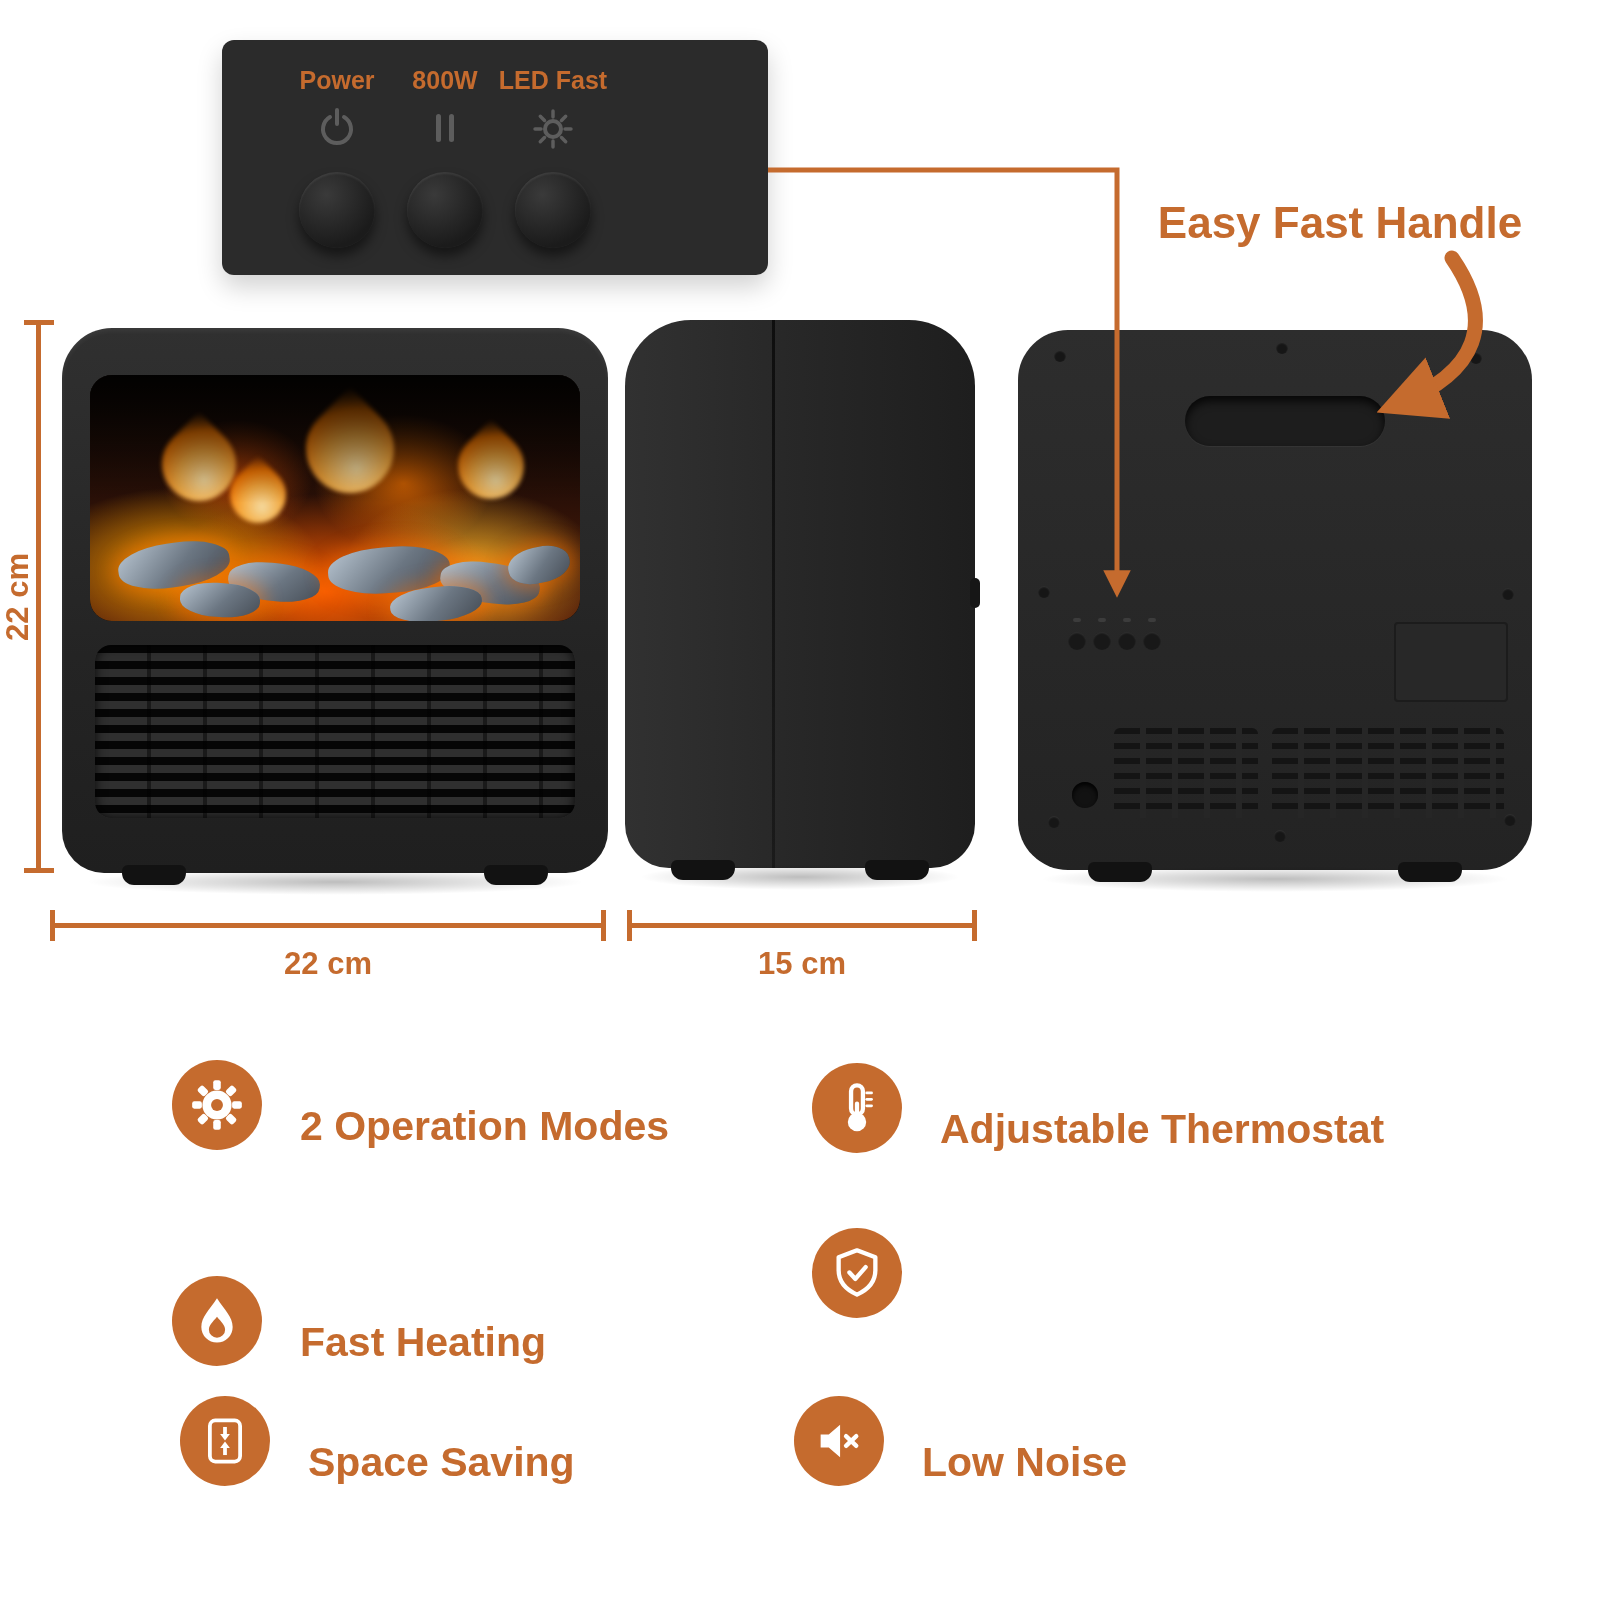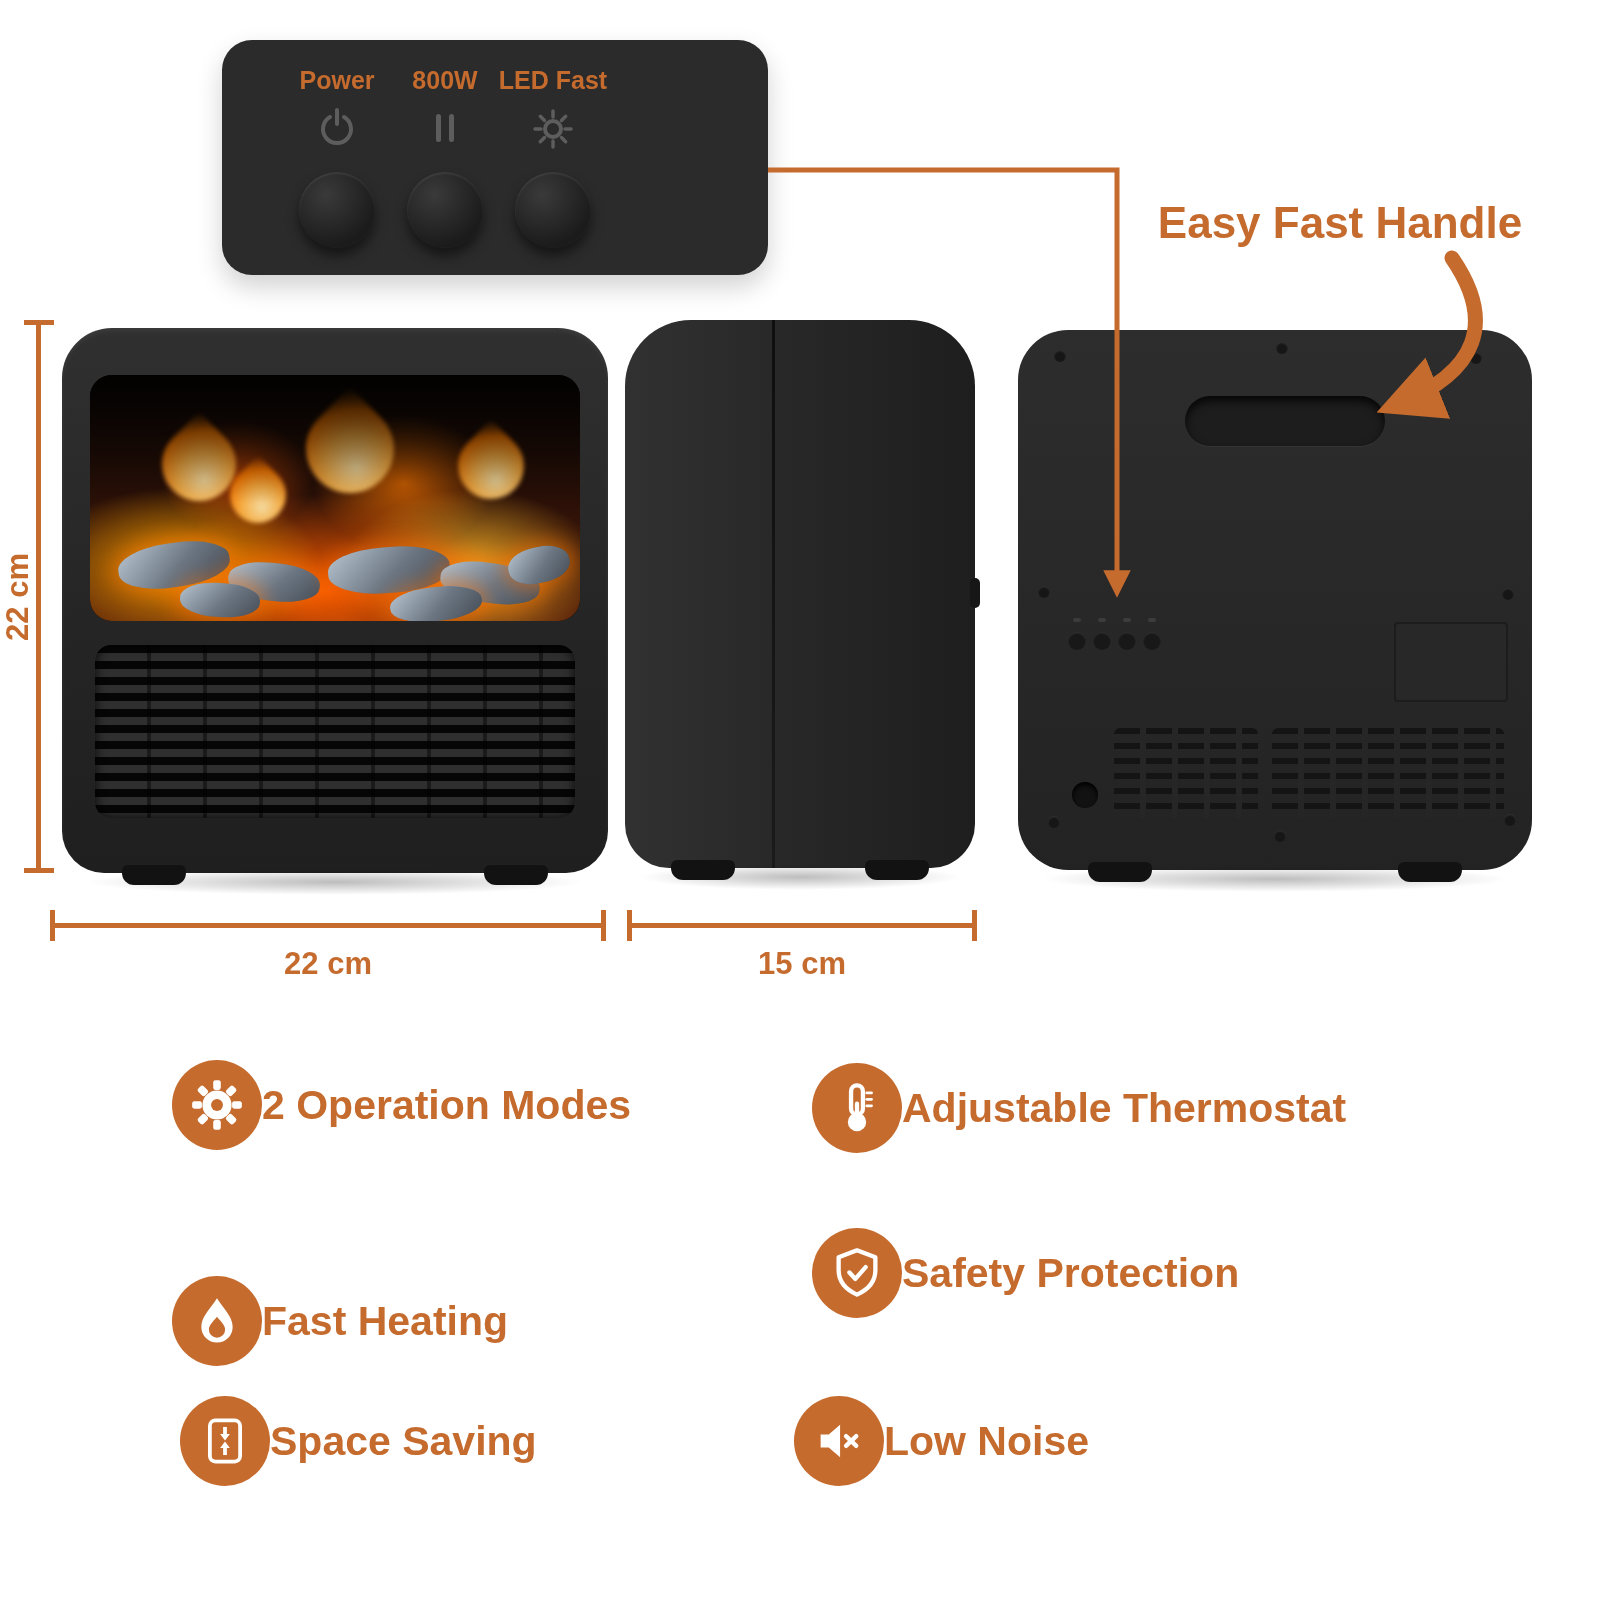--- a/index.html
+++ b/index.html
@@ -10,21 +10,21 @@
     font-family: "Liberation Sans", sans-serif;
     overflow: hidden;
   }
 
   
   .overlay { position: absolute; left: 0; top: 0; z-index: 6; pointer-events: none; }
 
   
   .control-panel {
     position: absolute; left: 222px; top: 40px; width: 546px; height: 235px;
-    background: #2b2b2b; border-radius: 30px; z-index: 2;
+    background: #2b2b2b; border-radius: 12px; z-index: 2;
     display: flex; padding: 26px 0 0 61px;
     box-shadow: 0 12px 26px rgba(0,0,0,.18);
   }
   .cp-col { width: 108px; display: flex; flex-direction: column; align-items: center; }
   .cp-label { color: #c56b2e; font-weight: bold; font-size: 25px; white-space: nowrap; height: 34px; }
   .cp-icon { height: 58px; display: flex; align-items: center; justify-content: center; }
   .cp-knob {
     width: 76px; height: 76px; border-radius: 50%; margin-top: 14px;
     background: radial-gradient(circle at 36% 30%, #3a3a3a, #1b1b1b 72%);
     box-shadow: 0 8px 12px rgba(0,0,0,.5), inset 0 2px 2px rgba(255,255,255,.08);
@@ -130,21 +130,21 @@
   .line-h { position: absolute; left: 0; right: 0; top: 13px; height: 5px; background: #c56b2e; }
   .cap-l { position: absolute; left: 0; top: 0; width: 5px; height: 31px; background: #c56b2e; }
   .cap-r { position: absolute; right: 0; top: 0; width: 5px; height: 31px; background: #c56b2e; }
   .dim-label-h { position: absolute; top: 36px; width: 100%; text-align: center; font-size: 31px; }
 
   
   .handle-callout { position: absolute; left: 1130px; top: 198px; width: 420px; z-index: 4;
     text-align: center; font-size: 44px; font-weight: bold; color: #c56b2e; }
 
   
-  .feature { position: absolute; display: flex; align-items: center; z-index: 2; }
+  .feature { position: absolute; display: flex; align-items: flex-end; gap: 38px; z-index: 2; }
   .f-icon { width: 90px; height: 90px; border-radius: 50%; background: #c56b2e; flex: 0 0 auto;
     display: flex; align-items: center; justify-content: center; }
   .f-label { font-size: 41px; font-weight: bold; color: #c56b2e; white-space: nowrap; }
   .f0 { left: 172px; top: 1060px; }
   .f1 { left: 812px; top: 1063px; }
   .f2 { left: 172px; top: 1276px; }
   .f3 { left: 812px; top: 1228px; }
   .f4 { left: 180px; top: 1396px; }
   .f5 { left: 794px; top: 1396px; }
 </style>
@@ -350,21 +350,20 @@
   <div class="f-label">Fast Heating</div>
 </div>
 
 <div class="feature f3">
   <div class="f-icon">
     <svg width="54" height="54" viewBox="0 0 100 100">
       <path d="M50 8 L84 21 V45 C84 67 70 81 50 90 C30 81 16 67 16 45 V21 Z" fill="none" stroke="#fff" stroke-width="8" stroke-linejoin="round"></path>
       <polyline points="36,49 47,61 66,39" fill="none" stroke="#fff" stroke-width="8" stroke-linecap="round" stroke-linejoin="round"></polyline>
     </svg>
   </div>
-  <div class="f-label">Safety Protection</div>
 </div>
 
 <div class="feature f4">
   <div class="f-icon">
     <svg width="54" height="54" viewBox="0 0 100 100">
       <rect x="22" y="12" width="56" height="76" rx="10" fill="none" stroke="#fff" stroke-width="7"></rect>
       <line x1="50" y1="24" x2="50" y2="38" stroke="#fff" stroke-width="7"></line>
       <polygon points="41,37 59,37 50,49" fill="#fff"></polygon>
       <line x1="50" y1="76" x2="50" y2="62" stroke="#fff" stroke-width="7"></line>
       <polygon points="41,63 59,63 50,51" fill="#fff"></polygon>

